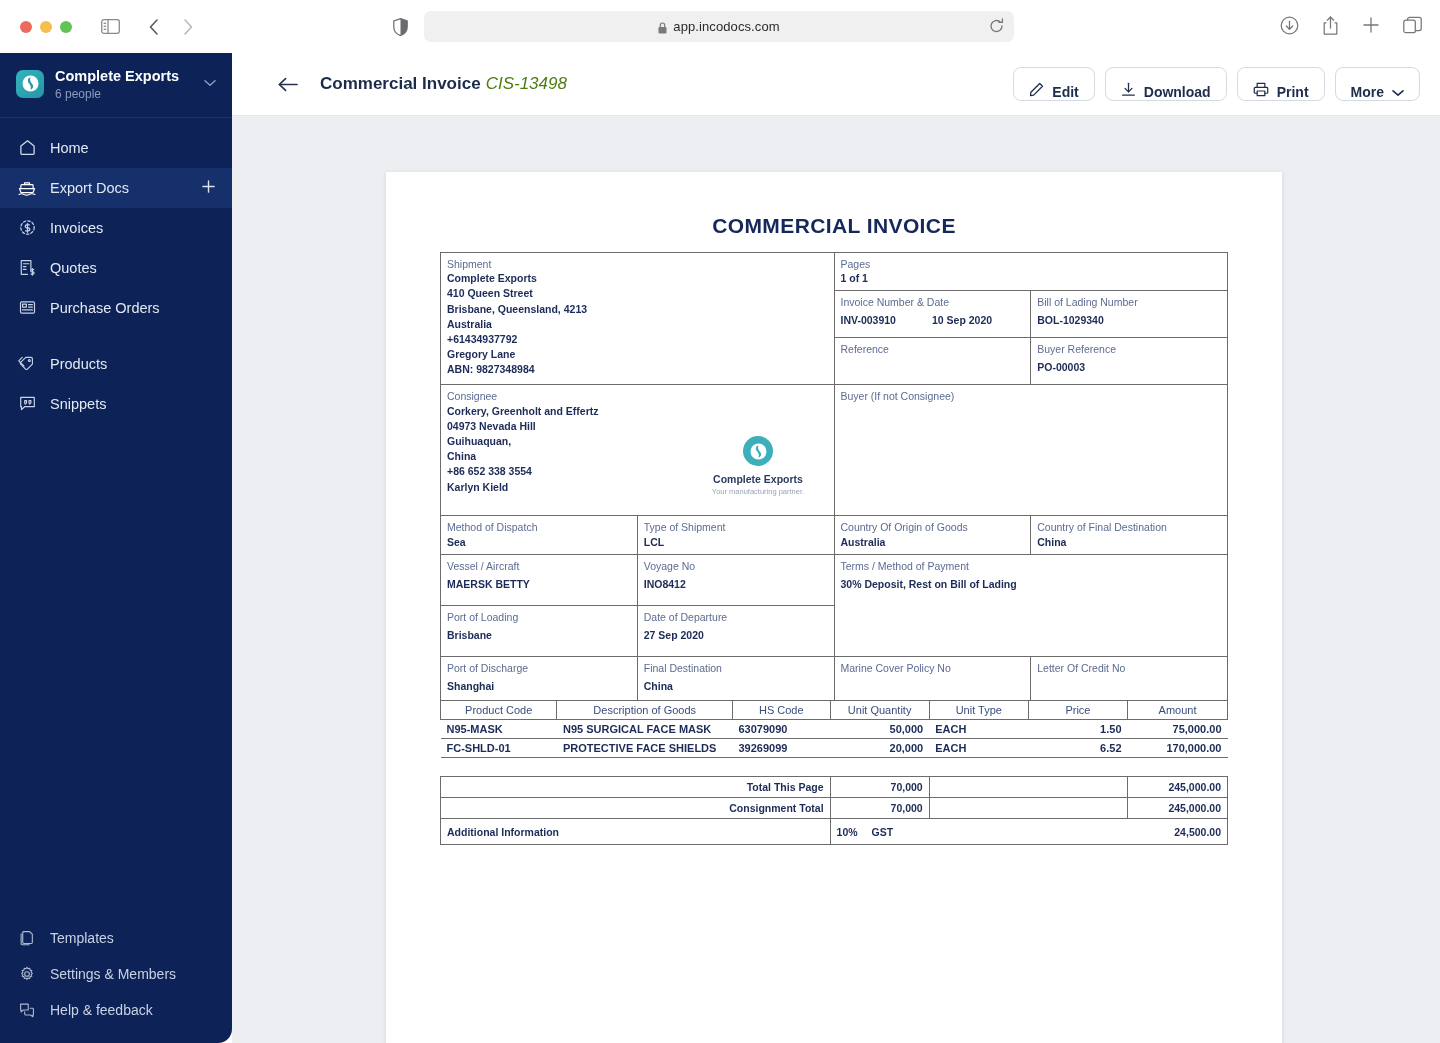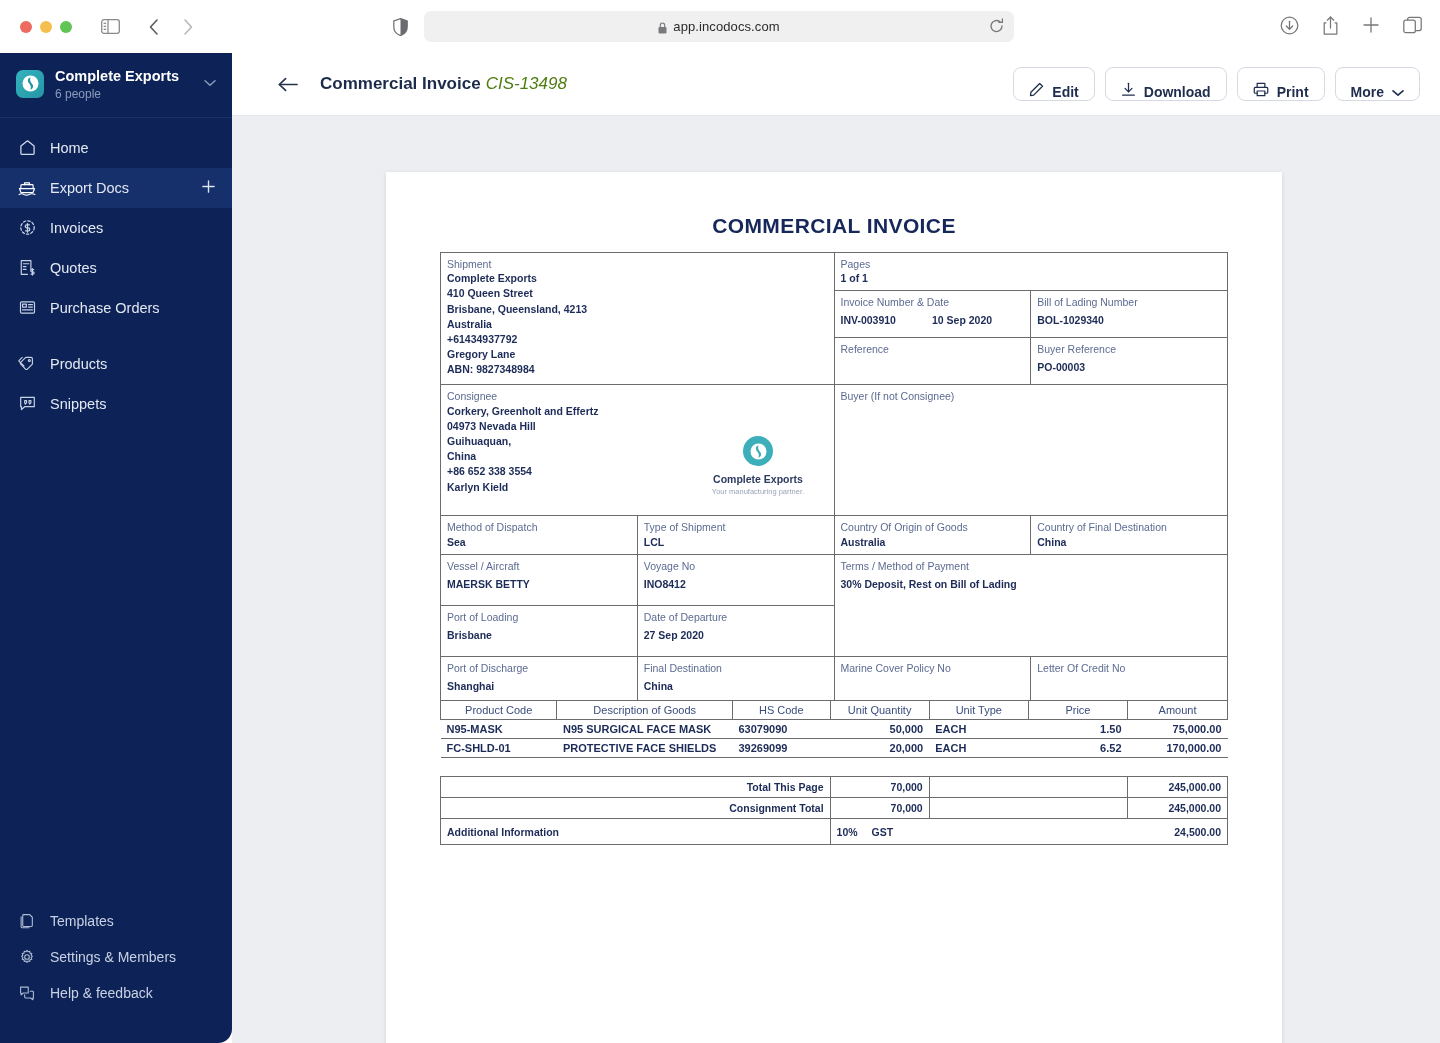--- a/index.html
+++ b/index.html
@@ -87,21 +87,21 @@
   .nav-item.active { background: #16306B; }
   .nav-item .ico {
     width: 22px; height: 22px; margin-right: 12px;
     display: flex; align-items: center; justify-content: center;
     color: #C8D2E6; flex: 0 0 auto;
   }
   .nav-item .plus-icon { position: absolute; right: 16px; color: #DCE3F0; }
   .nav-gap { height: 16px; }
   .nav-item.small { height: 36px; }
   .nav-item.small .lbl { font-size: 14px; color: #C9D2E4; }
-  .nav-bottom { padding-bottom: 32px; }
+  .nav-bottom { padding-bottom: 15px; }
 
   
   .appbar {
     position: absolute; left: 232px; top: 53px;
     width: 1208px; height: 63px;
     background: #ffffff;
     border-bottom: 1px solid #E4E7EC;
     display: flex; align-items: center;
   }
   .back-arrow {

